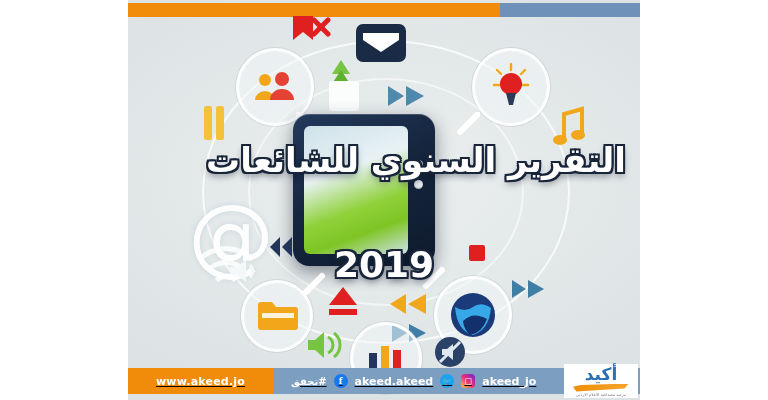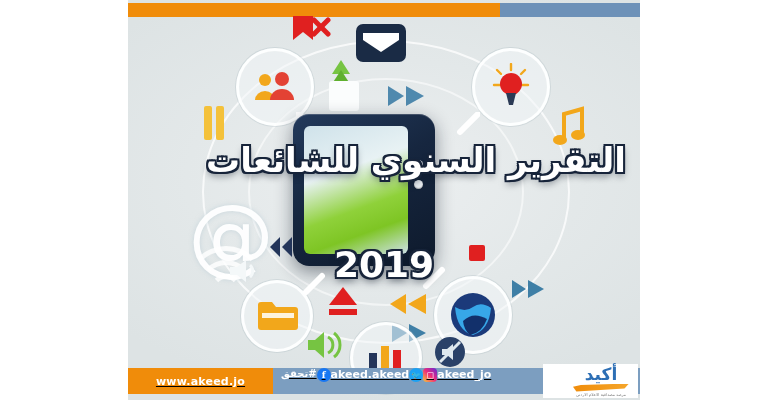--- a/index.html
+++ b/index.html
@@ -83,36 +83,36 @@
   }
 
   
   .footer{position:absolute;left:0;bottom:6px;width:512px;height:26px;display:flex;align-items:stretch;text-decoration:underline;}
   .footer .url{
     width:145px;background:#f08c0a;color:#ffffff;
     display:flex;align-items:center;justify-content:center;
     font-size:11px;font-weight:bold;letter-spacing:.2px;
   }
   .footer .social{
-    flex:1;background:#7c9ec0;display:flex;
-    padding-left:6px;color:#ffffff;font-size:11px;font-weight:bold;
+    flex:1;background:#7c9ec0;display:flex;align-items:center;gap:7px;
+    padding-left:16px;color:#ffffff;font-size:11px;font-weight:bold;
   }
   .footer .hashtag{font-size:10px;direction:rtl;margin-left:2px;white-space:nowrap;}
   .sicon{width:14px;height:14px;border-radius:50%;display:inline-flex;align-items:center;justify-content:center;
          font-size:9px;font-weight:bold;color:#fff;flex:0 0 auto;}
   .sicon.fb{background:#1877f2;font-family:"DejaVu Serif",serif;}
   .sicon.tw{background:#1da1f2;font-size:8px;}
   .sicon.ig{background:linear-gradient(45deg,#f9ce34,#ee2a7b,#6228d7);border-radius:4px;}
   .handle{white-space:nowrap;}
 
   
   .logo{
     position:absolute;right:2px;bottom:2px;width:74px;height:34px;
     background:#ffffff;display:flex;flex-direction:column;
-    align-items:center;justify-content:center;padding-left:21px;
+    align-items:center;justify-content:center;
   }
   .logo .word{font-size:17px;font-weight:bold;color:#2d6fb5;direction:rtl;line-height:1;}
   .logo .swoosh{
     width:56px;height:8px;margin-top:1px;
     background:linear-gradient(100deg,#f08c0a 0%,#f5a62b 100%);
     clip-path:polygon(6% 100%,0% 40%,14% 20%,100% 0%,92% 62%);
   }
   .logo .tiny{font-size:4px;color:#7b7b7b;direction:rtl;margin-top:0px;}
 </style>
 </head>

